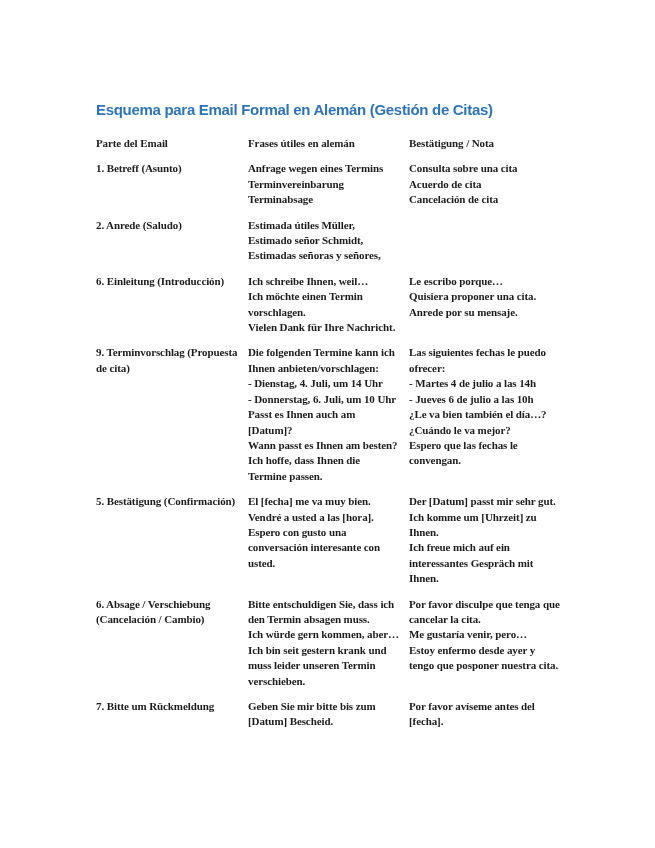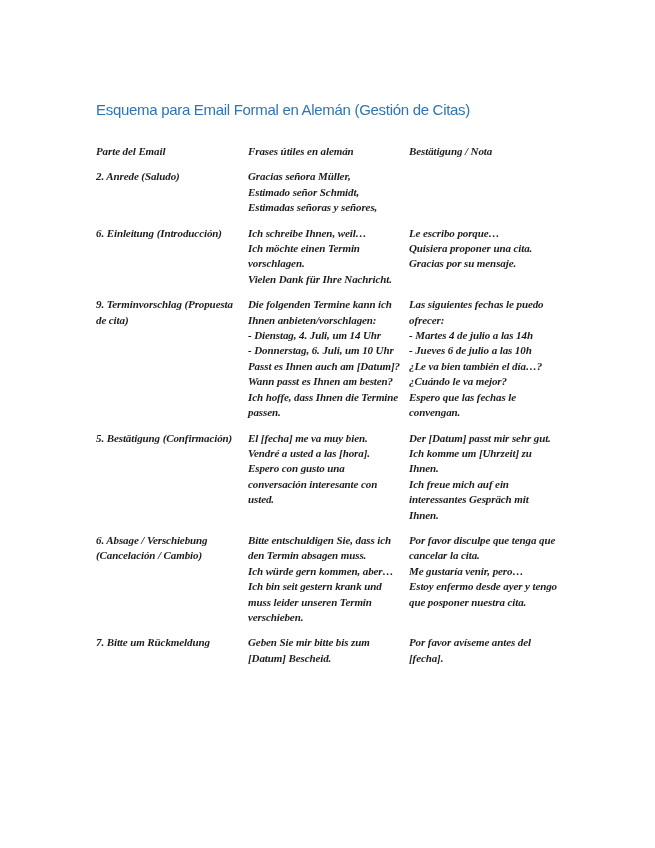--- a/index.html
+++ b/index.html
@@ -16,79 +16,87 @@
     color: #1c1c1c;
   }
   .doc {
     position: absolute;
     left: 96px;
     top: 100px;
     width: 472px;
   }
   .title {
     font-family: "Liberation Sans", "DejaVu Sans", sans-serif;
-    font-weight: normal;
+    font-weight: bold;
     font-size: 15px;
     letter-spacing: -0.3px;
     color: #2e74b5;
-    margin: 0 0 24px 0;
+    margin: 0 0 16px 0;
     line-height: 20px;
     white-space: nowrap;
   }
   .tbl {
     width: 100%;
   }
   .row {
     display: grid;
     grid-template-columns: 152px 161px 159px;
     margin-bottom: 10px;
   }
   .cell {
     font-size: 11px;
     font-weight: bold;
     line-height: 15.4px;
     letter-spacing: -0.1px;
     white-space: pre-line;
     padding-right: 8px;
-    font-style: italic;
   }
   .row.header .cell {
     white-space: nowrap;
     padding-right: 0;
   }
 </style>
 </head>
 <body style="background: rgb(255, 255, 255); color: rgb(28, 28, 28);">
 
 <div class="doc">
   <h1 class="title" style="color: rgb(46, 116, 181);">Esquema para Email Formal en Alemán (Gestión de Citas)</h1>
 
   <div class="tbl">
     <div class="row header">
       <div class="cell">Parte del Email</div>
       <div class="cell">Frases útiles en alemán</div>
       <div class="cell">Bestätigung / Nota</div>
     </div>
     <div id="rows">
+  <div class="row">
+    <div class="cell">1. Betreff (Asunto)</div>
+    <div class="cell">Anfrage wegen eines Termins
+Terminvereinbarung
+Terminabsage</div>
+    <div class="cell">Consulta sobre una cita
+Acuerdo de cita
+Cancelación de cita</div>
+  </div>
 
   <div class="row">
     <div class="cell">2. Anrede (Saludo)</div>
-    <div class="cell">Gracias señora Müller,
+    <div class="cell">Estimada útiles Müller,
 Estimado señor Schmidt,
 Estimadas señoras y señores,</div>
   </div>
 
   <div class="row">
     <div class="cell">6. Einleitung (Introducción)</div>
     <div class="cell">Ich schreibe Ihnen, weil…
 Ich möchte einen Termin vorschlagen.
 Vielen Dank für Ihre Nachricht.</div>
     <div class="cell">Le escribo porque…
 Quisiera proponer una cita.
-Gracias por su mensaje.</div>
+Anrede por su mensaje.</div>
   </div>
 
   <div class="row">
     <div class="cell">9. Terminvorschlag (Propuesta de cita)</div>
     <div class="cell">Die folgenden Termine kann ich Ihnen anbieten/vorschlagen:
 - Dienstag, 4. Juli, um 14 Uhr
 - Donnerstag, 6. Juli, um  10 Uhr
 Passt es Ihnen auch am [Datum]?
 Wann passt es Ihnen am besten?
 Ich hoffe, dass Ihnen die Termine passen.</div>

